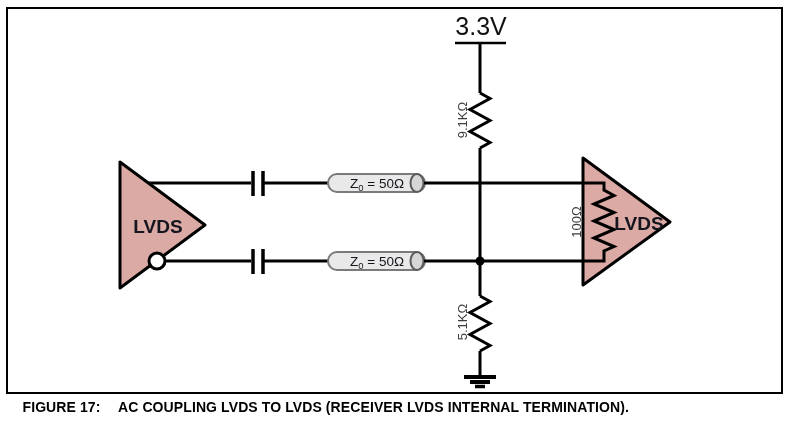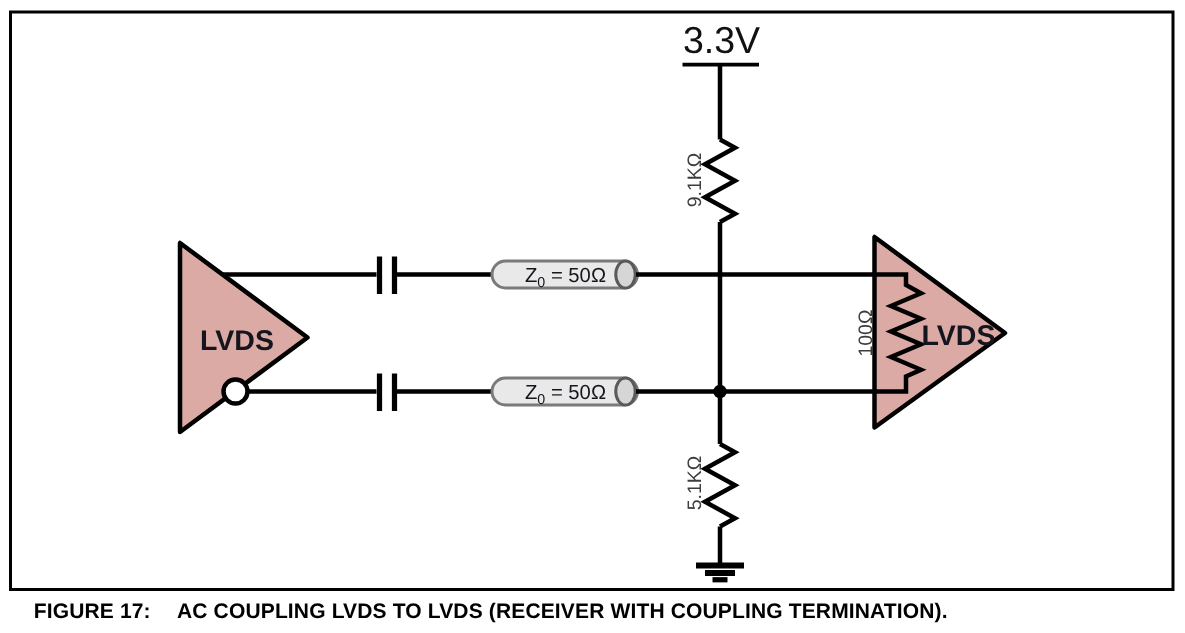--- a/index.html
+++ b/index.html
@@ -89,14 +89,14 @@
     <polygon points="583,158 583,285 670,222" stroke="#000" stroke-width="3" stroke-linejoin="round" fill="#dcaaa5"></polygon>
     <path d="M583,183 H604 V190 L614,195.5 L594,204 L614,212.5 L594,221 L614,229.5 L594,238 L614,246.5 L604,251 V261 H583" class="wire"></path>
     <text x="581" y="222" text-anchor="middle" class="rot-label" transform="rotate(-90 581 222)">100Ω</text>
     <text x="639" y="230" text-anchor="middle" class="comp-label">LVDS</text>
   </g>
 
 </svg>
 
 <div class="caption">
   <span class="cap-label">FIGURE 17:</span>
-  <span class="cap-title">AC COUPLING LVDS TO LVDS (RECEIVER WITH COUPLING TERMINATION).</span>
+  <span class="cap-title">AC COUPLING LVDS TO LVDS (RECEIVER LVDS INTERNAL TERMINATION).</span>
 </div>
 
 </body></html>

